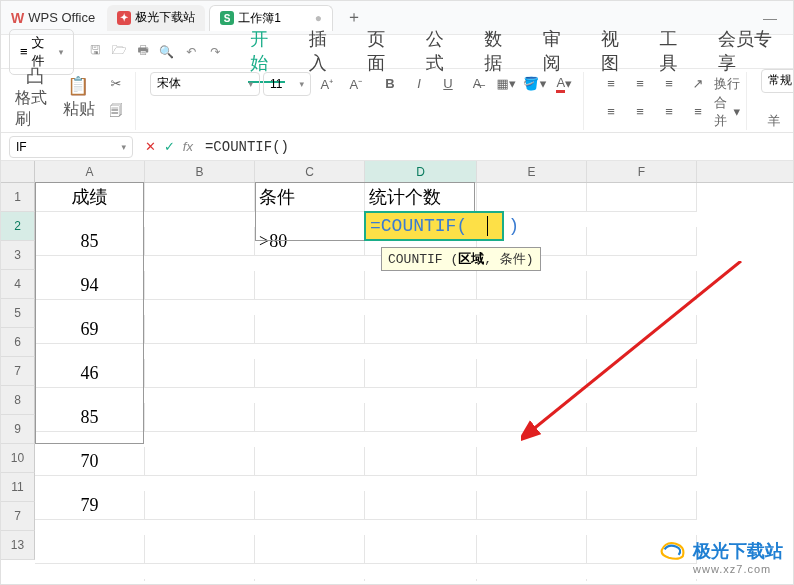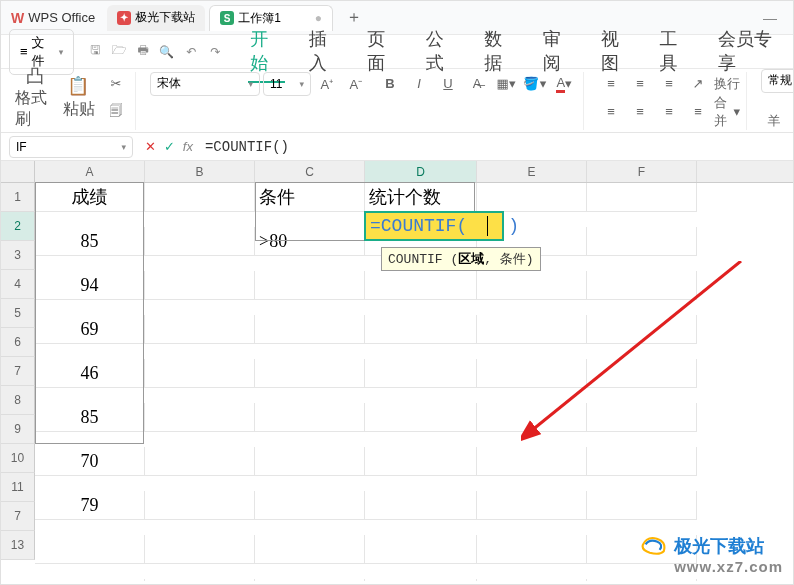--- a/index.html
+++ b/index.html
@@ -54,21 +54,21 @@
   .cell { width: 110px; height: 29px; border-right: 1px solid #e5e5e5; border-bottom: 1px solid #e5e5e5; display: flex; align-items: center; padding: 0 4px; font-family: "SimSun", serif; font-size: 18px; color: #000; }
   .cell.center { justify-content: center; }
   .active-border { position: absolute; border: 2px solid #1aad89; pointer-events: none; }
   .editing-cell { position: absolute; border: 2px solid #1aad89; background: #fde047; font-family: "Courier New", monospace; font-size: 18px; color: #3b7cd1; display: flex; align-items: center; padding: 0 4px; gap: 20px; }
   .editing-cell .caret { border-right: 1px solid #000; animation: blink 1s infinite; height: 20px; }
   @keyframes blink { 50% { opacity: 0; } }
   .tooltip { position: absolute; background: #ffffe1; border: 1px solid #999; padding: 2px 6px; font-family: "Courier New", monospace; font-size: 13px; color: #333; }
   .tooltip b { color: #000; font-weight: bold; }
   .arrow { position: absolute; top: 100px; left: 520px; pointer-events: none; }
   .watermark { position: absolute; bottom: 6px; right: 10px; display: flex; align-items: flex-start; gap: 6px; color: #1f7fd3; font-weight: bold; font-size: 18px; }
-  .watermark .sub { font-size: 15px; color: #888; font-weight: bold; letter-spacing: 1px; }
+  .watermark .sub { font-size: 11px; color: #888; font-weight: normal; letter-spacing: 1px; }
   .wm-logo { width: 28px; height: 22px; }
   .dropdown-arrow { font-size: 9px; color: #888; }
 </style>
 </head>
 <body>
 
 <div class="titlebar">
   <div class="app-label">
     <span class="wps-icon">W</span>
     <span>WPS Office</span>

